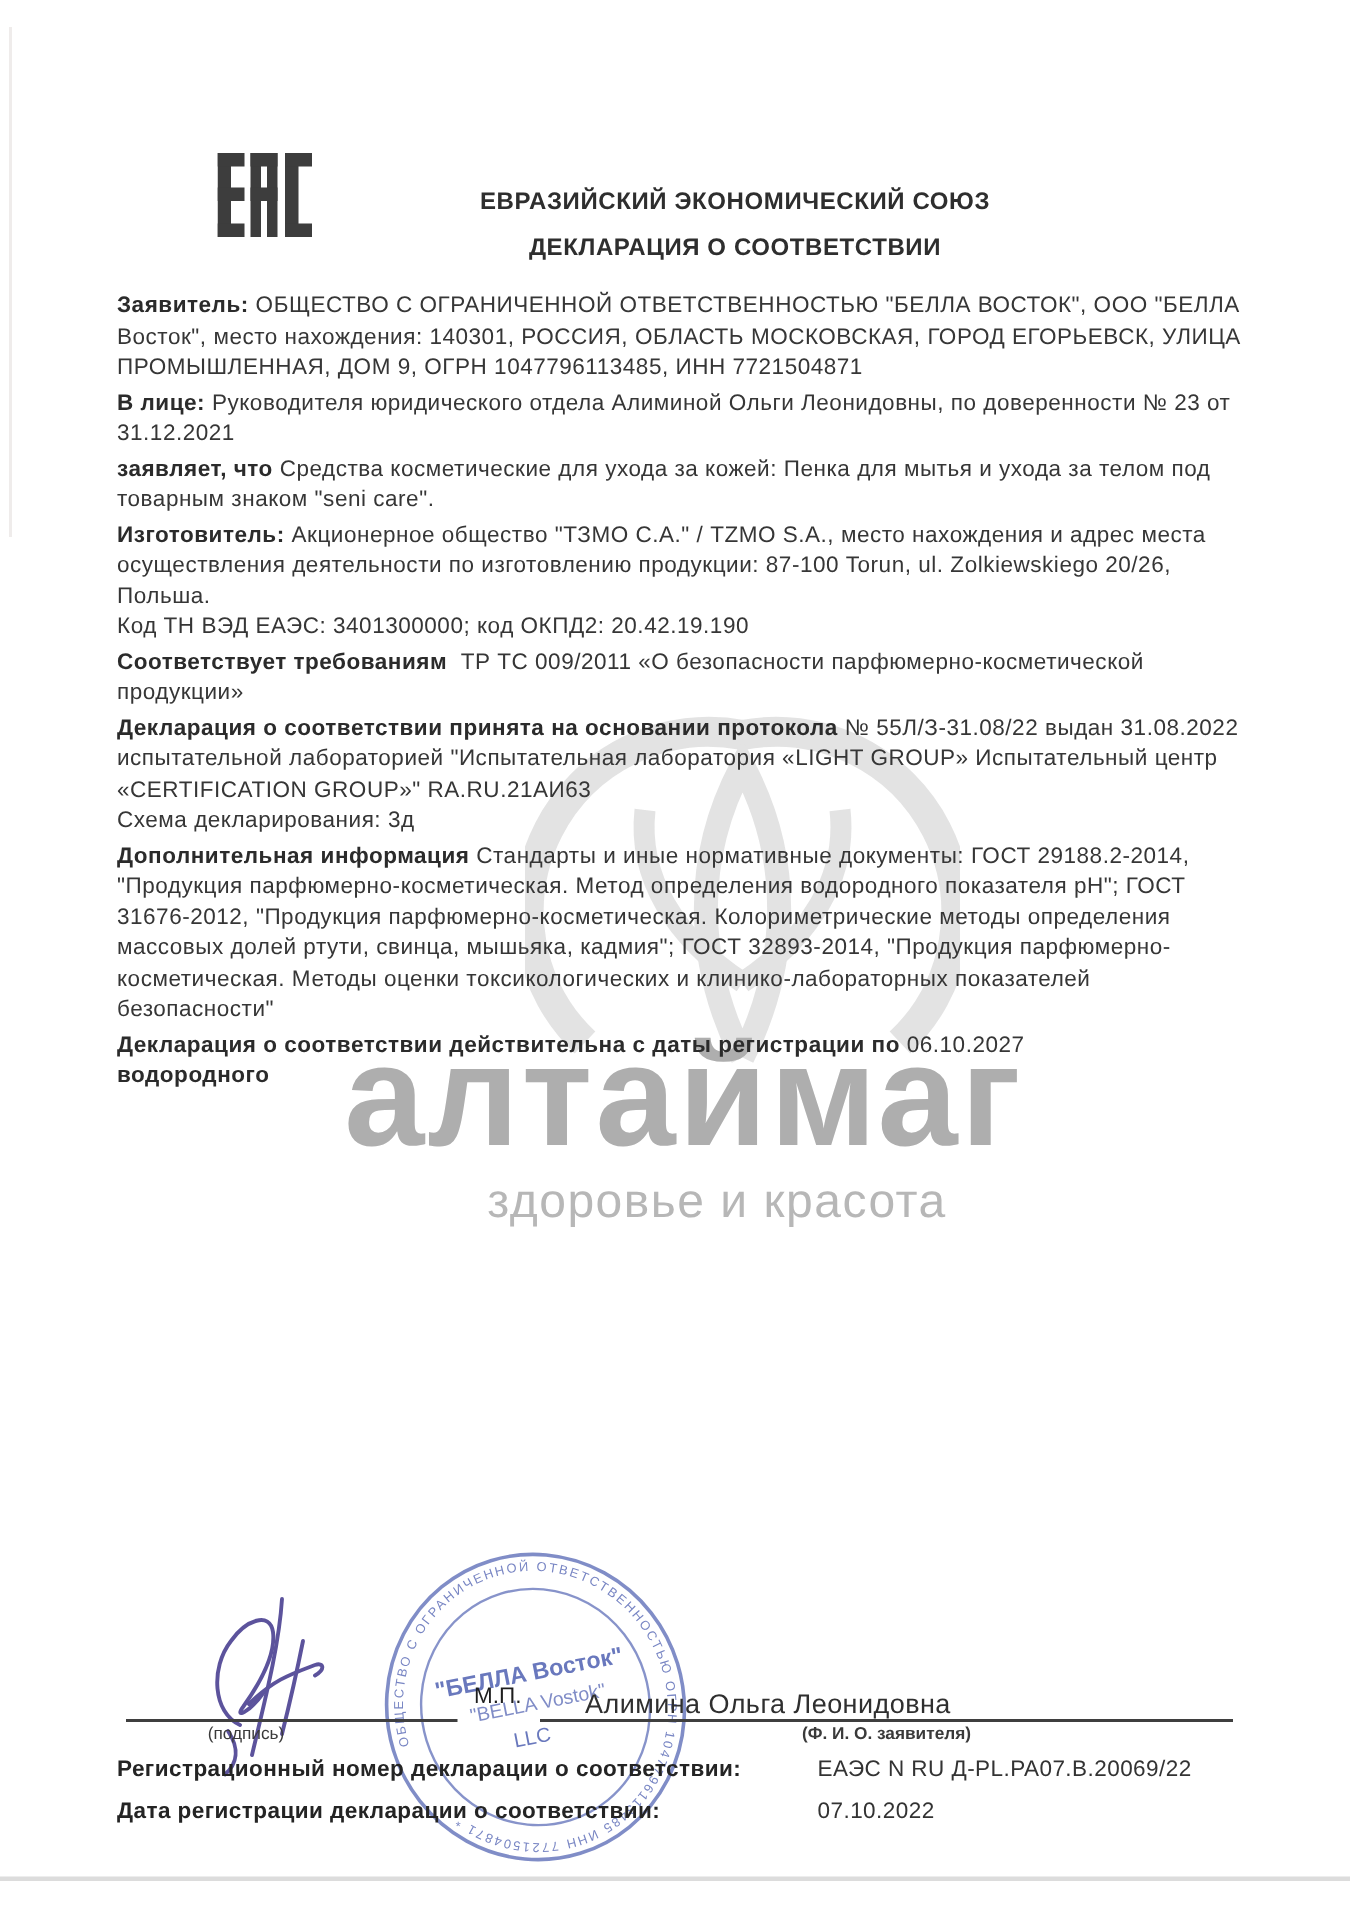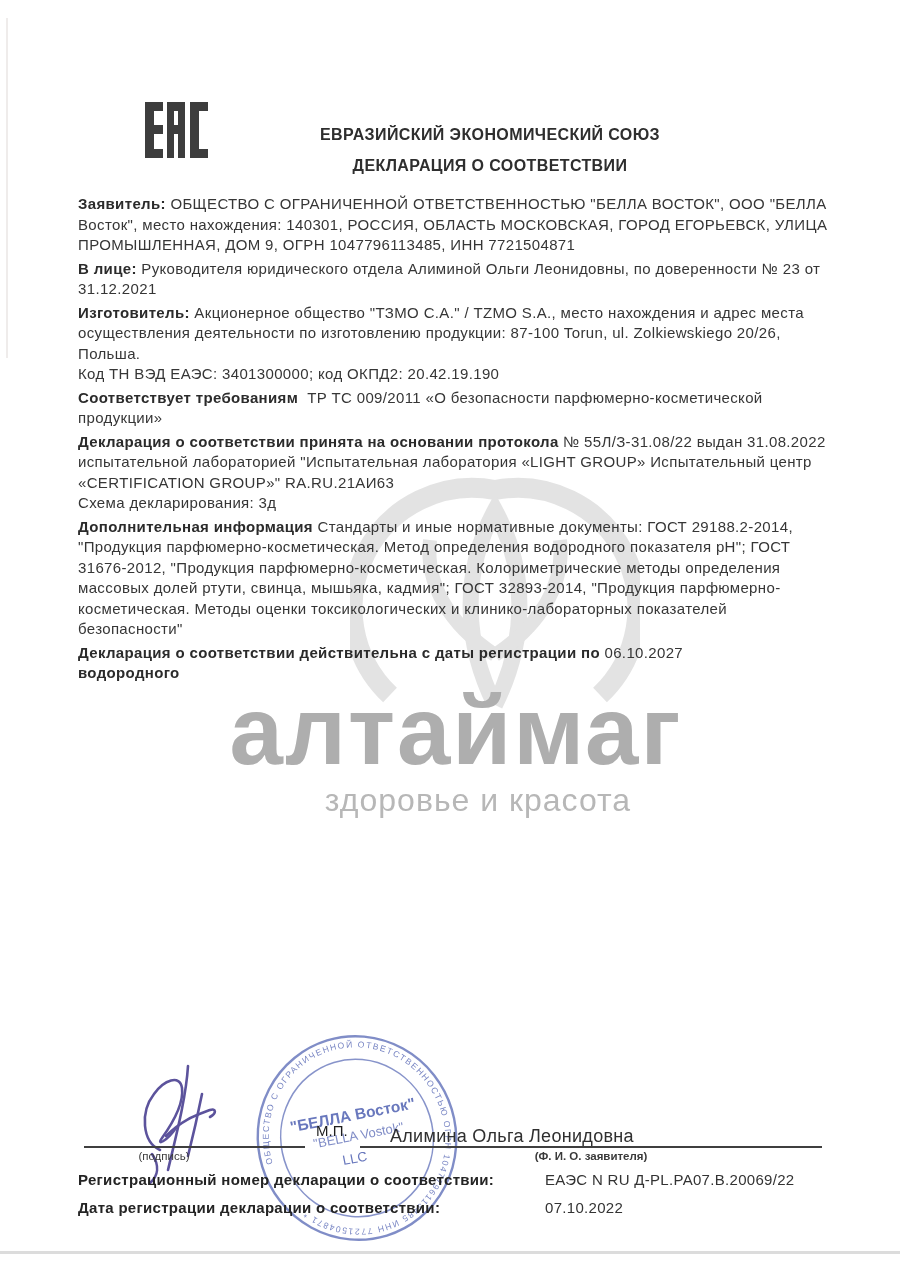--- a/index.html
+++ b/index.html
@@ -105,20 +105,21 @@
       </g>
     </svg>
   </div>
 
   <div class="wm-big">алтаймаг</div>
   <div class="wm-small">здоровье и красота</div>
 
   <div class="content">
     <p><b>Заявитель:</b> <span>ОБЩЕСТВО С ОГРАНИЧЕННОЙ ОТВЕТСТВЕННОСТЬЮ "БЕЛЛА ВОСТОК", ООО "БЕЛЛА Восток", место нахождения: 140301, РОССИЯ, ОБЛАСТЬ МОСКОВСКАЯ, ГОРОД ЕГОРЬЕВСК, УЛИЦА ПРОМЫШЛЕННАЯ, ДОМ 9, ОГРН 1047796113485, ИНН 7721504871</span></p>
     <p><b>В лице:</b> <span>Руководителя юридического отдела Алиминой Ольги Леонидовны, по доверенности № 23 от 31.12.2021</span></p>
+    <p><b>заявляет, что</b> <span>Средства косметические для ухода за кожей: Пенка для мытья и ухода за телом под товарным знаком "seni care".</span></p>
     <p><b>Изготовитель:</b> <span>Акционерное общество "ТЗМО С.А." / TZMO S.A., место нахождения и адрес места осуществления деятельности по изготовлению продукции: 87-100 Torun, ul. Zolkiewskiego 20/26, Польша.</span><span class="ln">Код ТН ВЭД ЕАЭС: 3401300000; код ОКПД2: 20.42.19.190</span></p>
     <p><b class="wide-gap">Соответствует требованиям</b><span>ТР ТС 009/2011 «О безопасности парфюмерно-косметической продукции»</span></p>
     <p><b>Декларация о соответствии принята на основании протокола</b> <span>№ 55Л/З-31.08/22 выдан 31.08.2022 испытательной лабораторией "Испытательная лаборатория «LIGHT GROUP» Испытательный центр «CERTIFICATION GROUP»" RA.RU.21АИ63</span><span class="ln">Схема декларирования: 3д</span></p>
     <p><b>Дополнительная информация</b> <span>Стандарты и иные нормативные документы: ГОСТ 29188.2-2014, "Продукция парфюмерно-косметическая. Метод определения водородного показателя pH"; ГОСТ 31676-2012, "Продукция парфюмерно-косметическая. Колориметрические методы определения массовых долей ртути, свинца, мышьяка, кадмия"; ГОСТ 32893-2014, "Продукция парфюмерно-косметическая. Методы оценки токсикологических и клинико-лабораторных показателей безопасности"</span></p>
     <p><b>Декларация о соответствии действительна с даты регистрации по</b> <span>06.10.2027</span><b class="ln">водородного</b></p>
   </div>
 
   <div class="sig-svg">
     <svg width="120" height="130" viewBox="0 0 120 130">
       <g fill="none" stroke="#4b4192" stroke-width="2.6" stroke-linecap="round" opacity="0.9">

